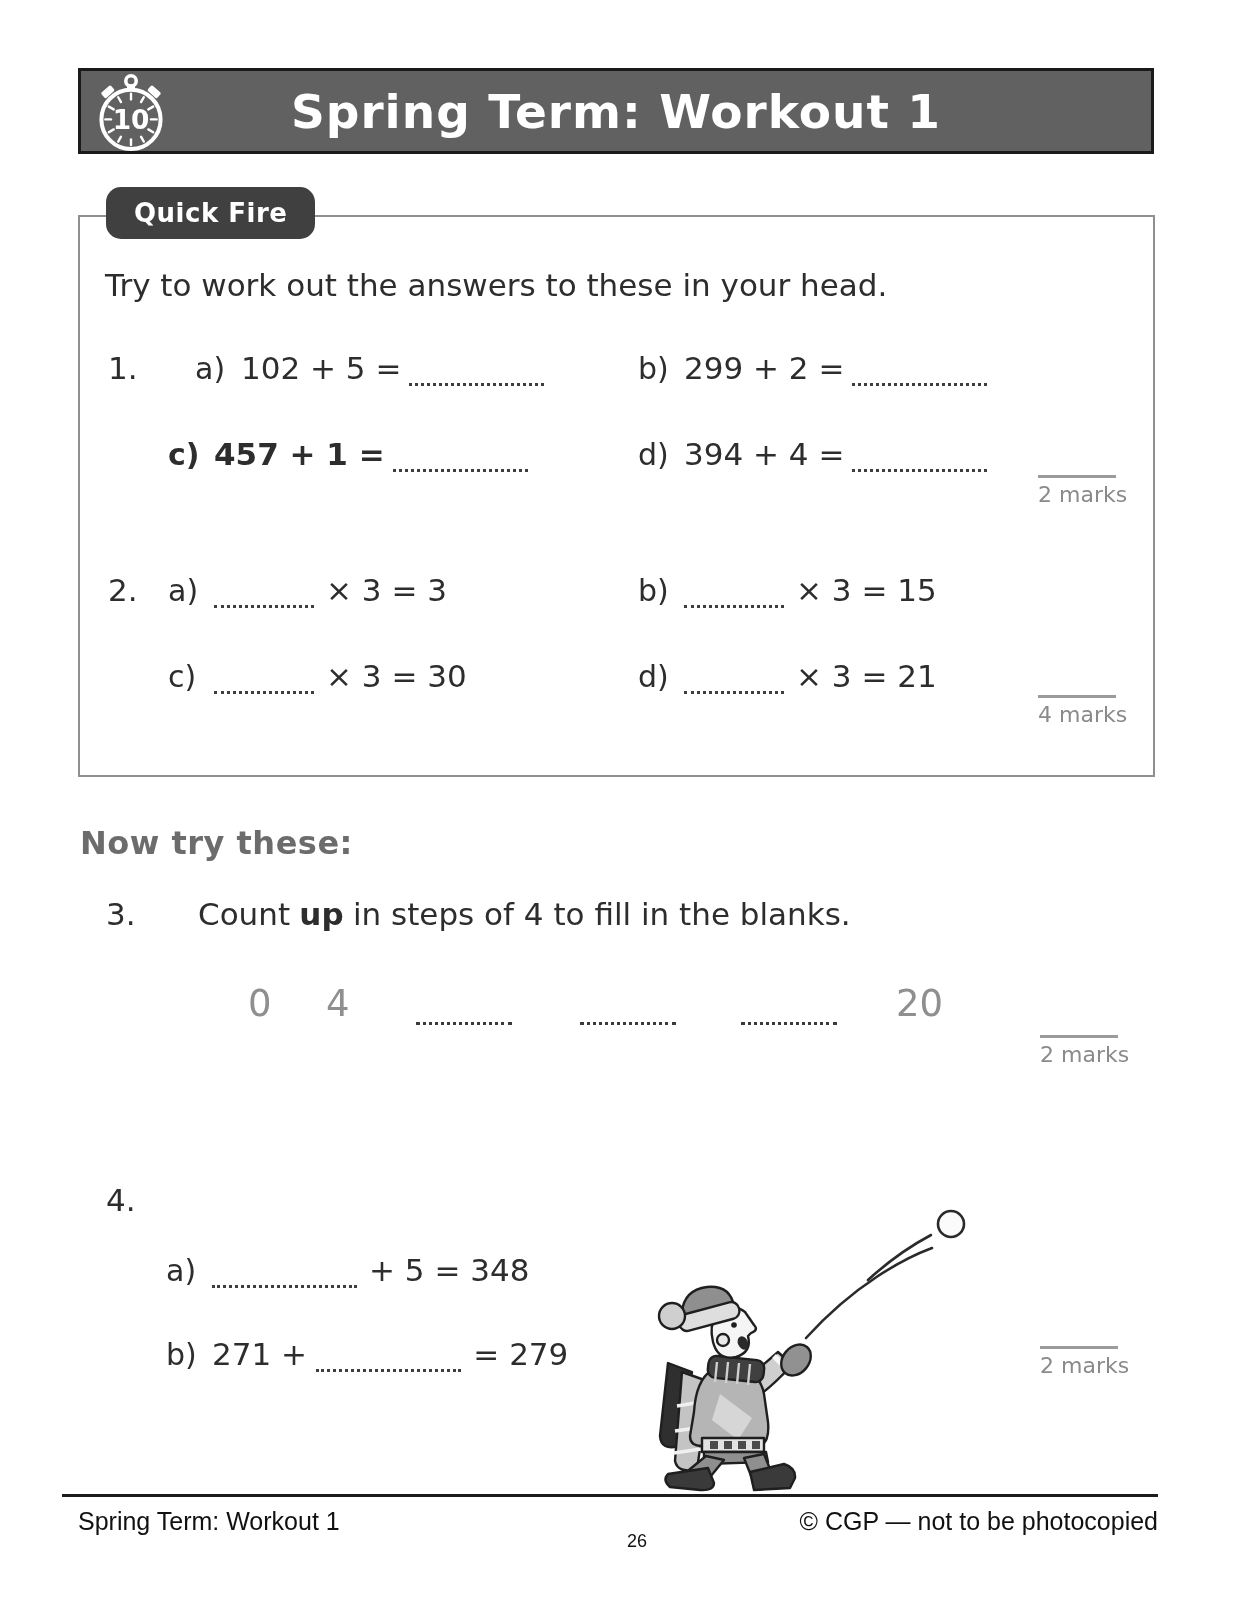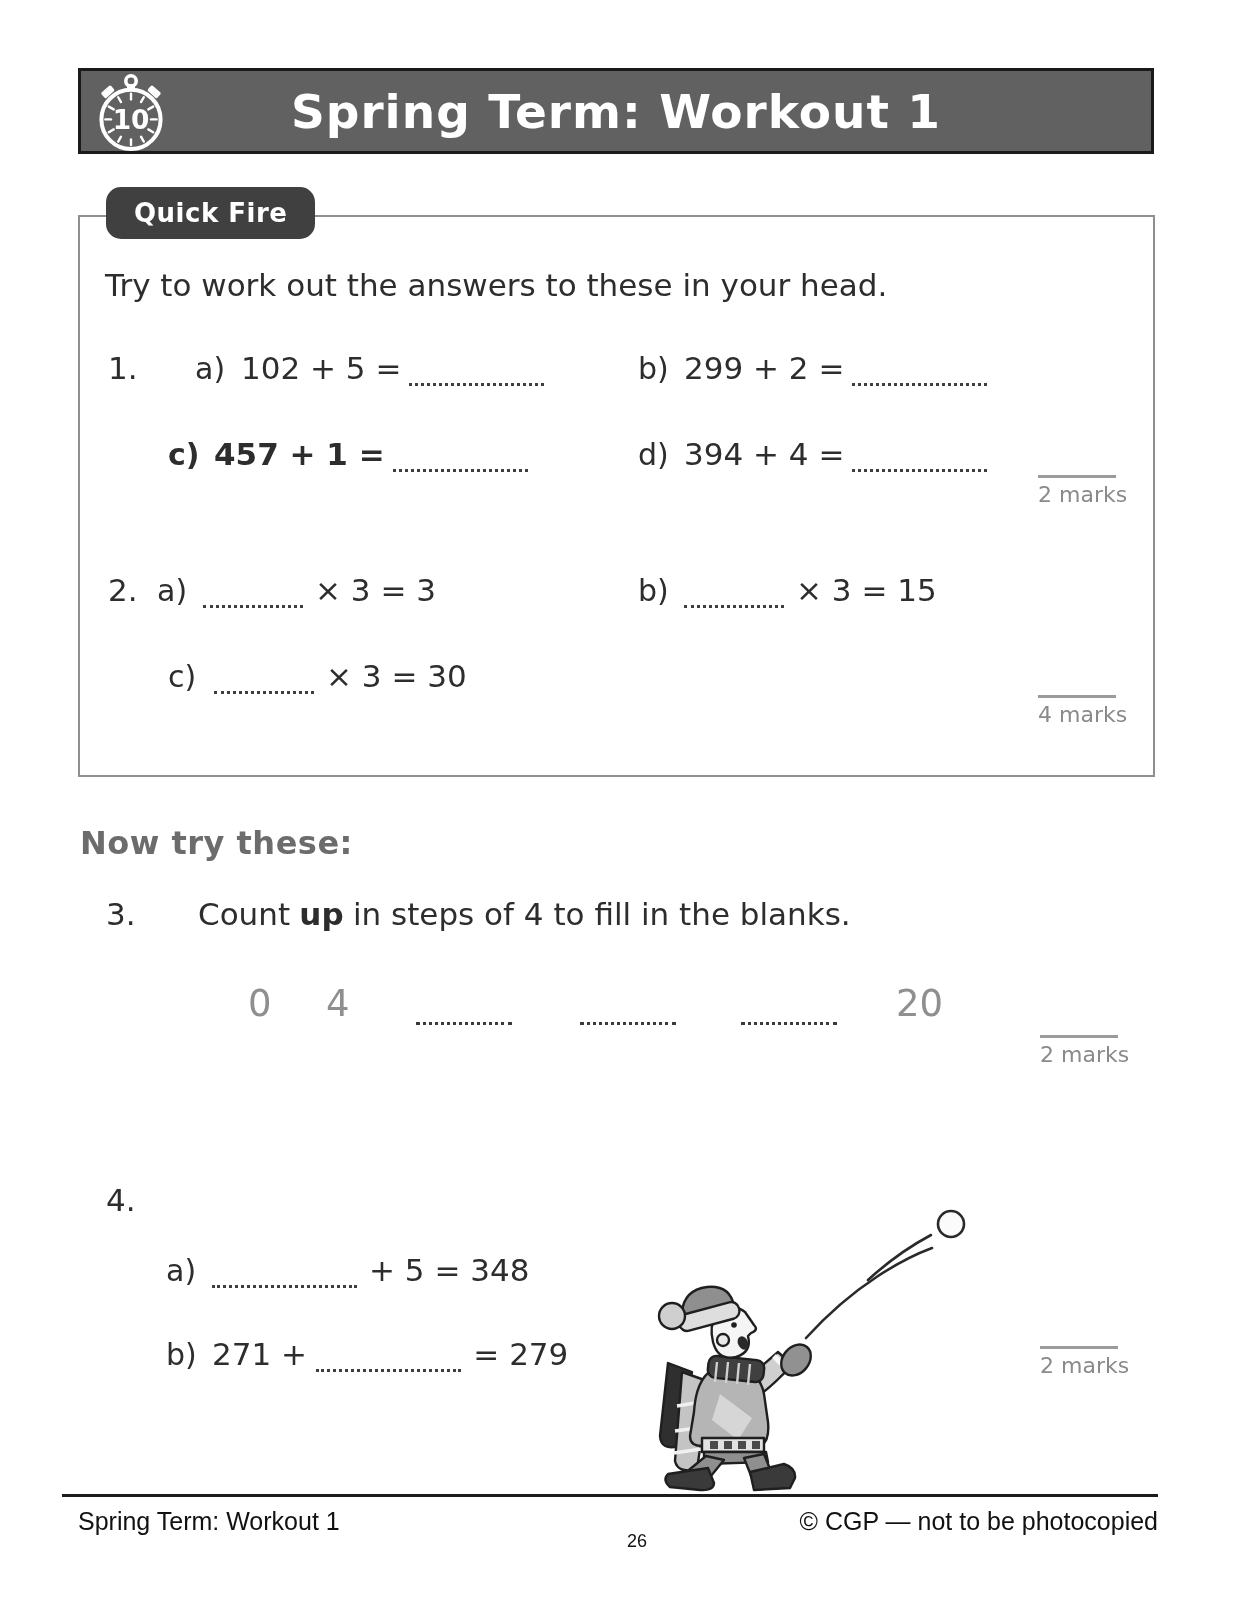--- a/index.html
+++ b/index.html
@@ -102,28 +102,31 @@
     </div>
     <div class="eq" style="left:558px;top:219px;">
       <span class="plabel">d)</span><span>394 + 4 =</span><span class="blank b135"></span>
     </div>
     <div class="marks" style="right:37px;top:258px;">
       <div class="marks-line"></div>
       <div class="marks-text">2 marks</div>
     </div>
 
     <div class="qnum" style="left:28px;top:355px;">2.</div>
-    <div class="eq" style="left:77px;top:355px;">
+    <div class="eq" style="left:88px;top:355px;">
       <span class="plabel">a)</span><span class="blank b100"></span><span>× 3 = 3</span>
     </div>
     <div class="eq" style="left:558px;top:355px;">
       <span class="plabel">b)</span><span class="blank b100"></span><span>× 3 = 15</span>
     </div>
     <div class="eq" style="left:88px;top:441px;">
       <span class="plabel">c)</span><span class="blank b100"></span><span>× 3 = 30</span>
+    </div>
+    <div class="eq" style="left:558px;top:441px;">
+      <span class="plabel">d)</span><span class="blank b100"></span><span>× 3 = 21</span>
     </div>
     <div class="marks" style="right:37px;top:478px;">
       <div class="marks-line"></div>
       <div class="marks-text">4 marks</div>
     </div>
   </div>
 
   <div class="section-heading">Now try these:</div>
 
   <div class="qnum" style="left:106px;top:896px;">3.</div>

